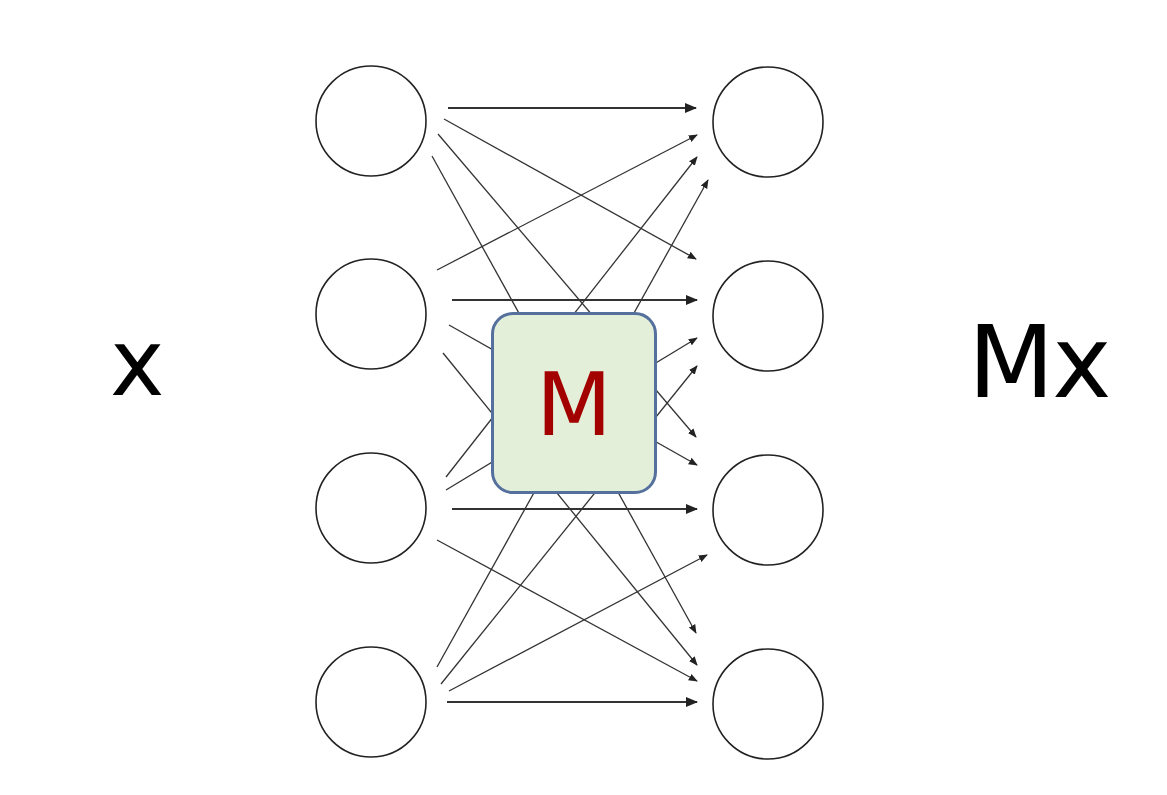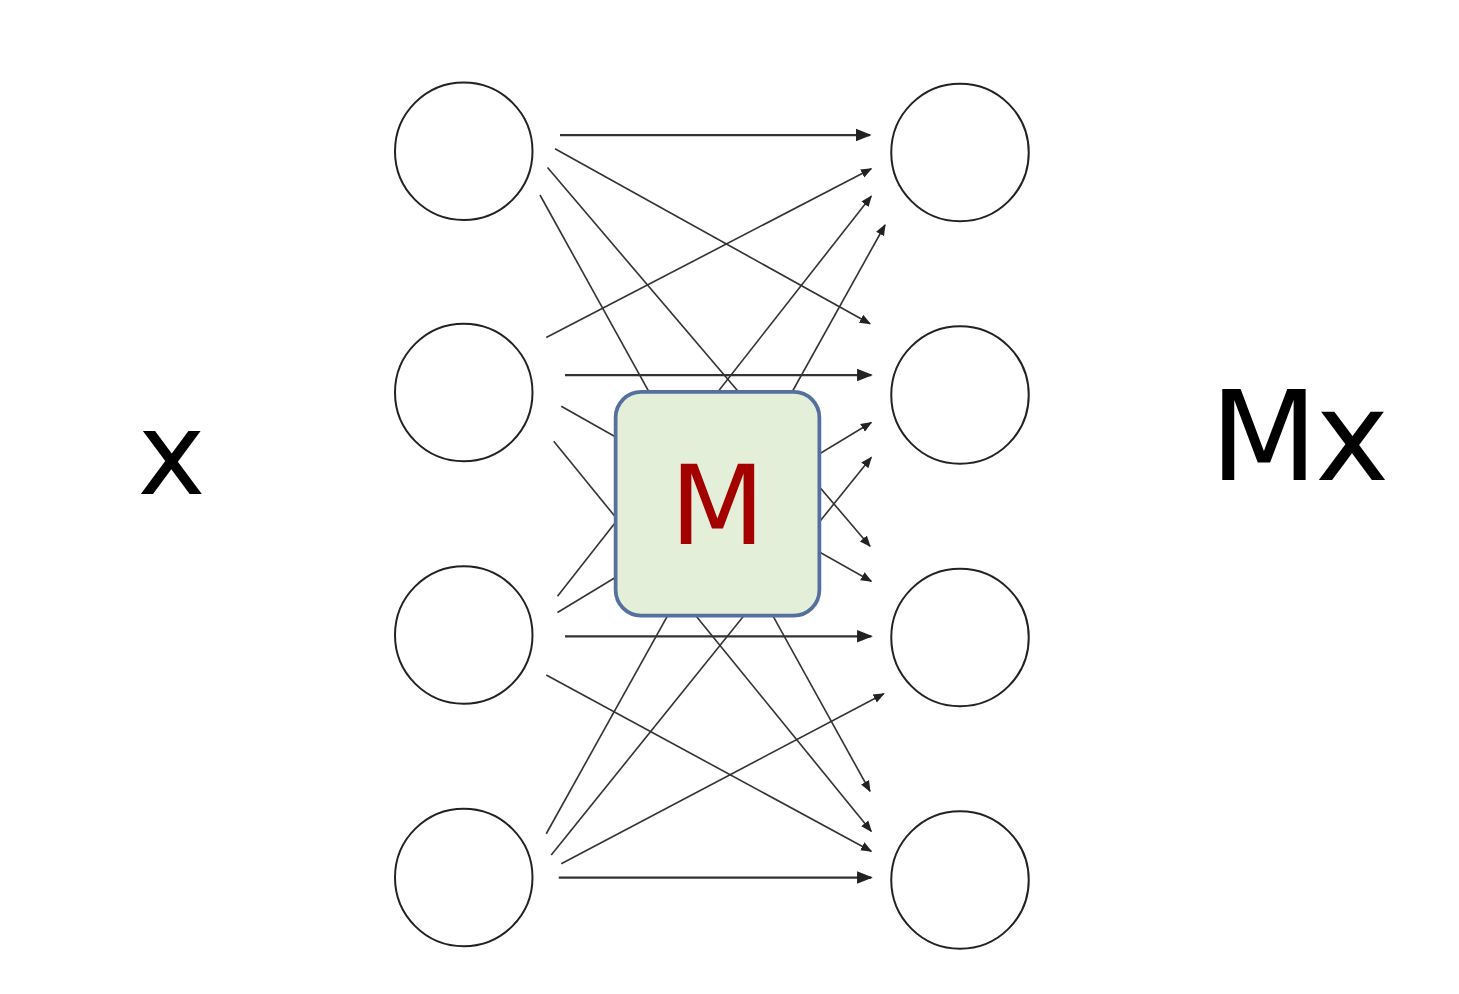--- a/index.html
+++ b/index.html
@@ -5,21 +5,21 @@
   html, body { margin: 0; padding: 0; background: #ffffff; }
   body { width: 1167px; height: 795px; position: relative; overflow: hidden; }
   #canvas { position: absolute; left: 0; top: 0; }
   .label {
     position: absolute;
     font-family: "DejaVu Sans", sans-serif;
     color: #000000;
     line-height: 1;
   }
   #input-label { left: 110px; top: 318px; font-size: 92px; }
-  #output-label { left: 968px; top: 300px; font-size: 100px; letter-spacing: -2px; }
+  #output-label { left: 968px; top: 313px; font-size: 100px; letter-spacing: -2px; }
   #matrix-box {
     position: absolute;
     left: 491px; top: 312px;
     width: 160px; height: 176px;
     border: 3px solid #55709c;
     border-radius: 22px;
     background: #e3efd9;
     display: flex; align-items: center; justify-content: center;
   }
   #matrix-label {

